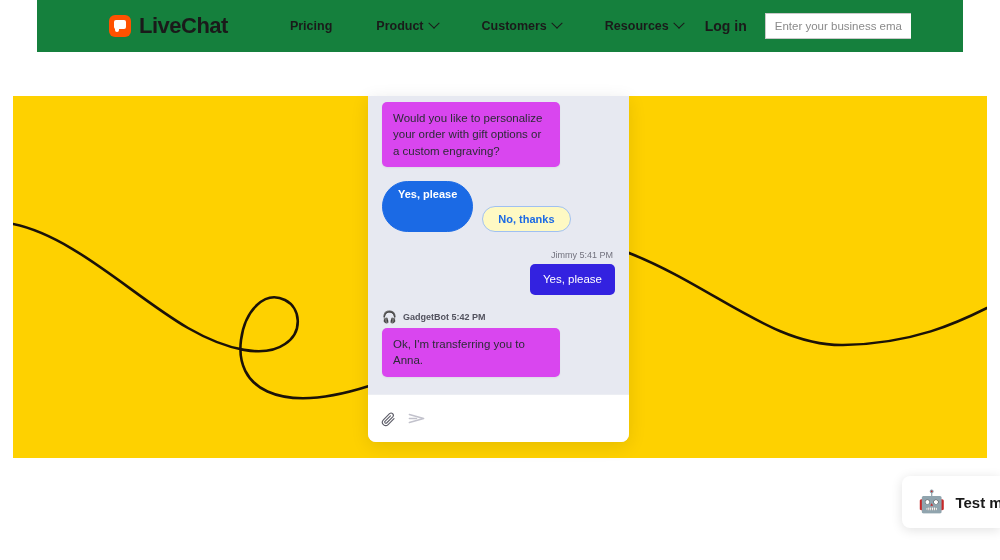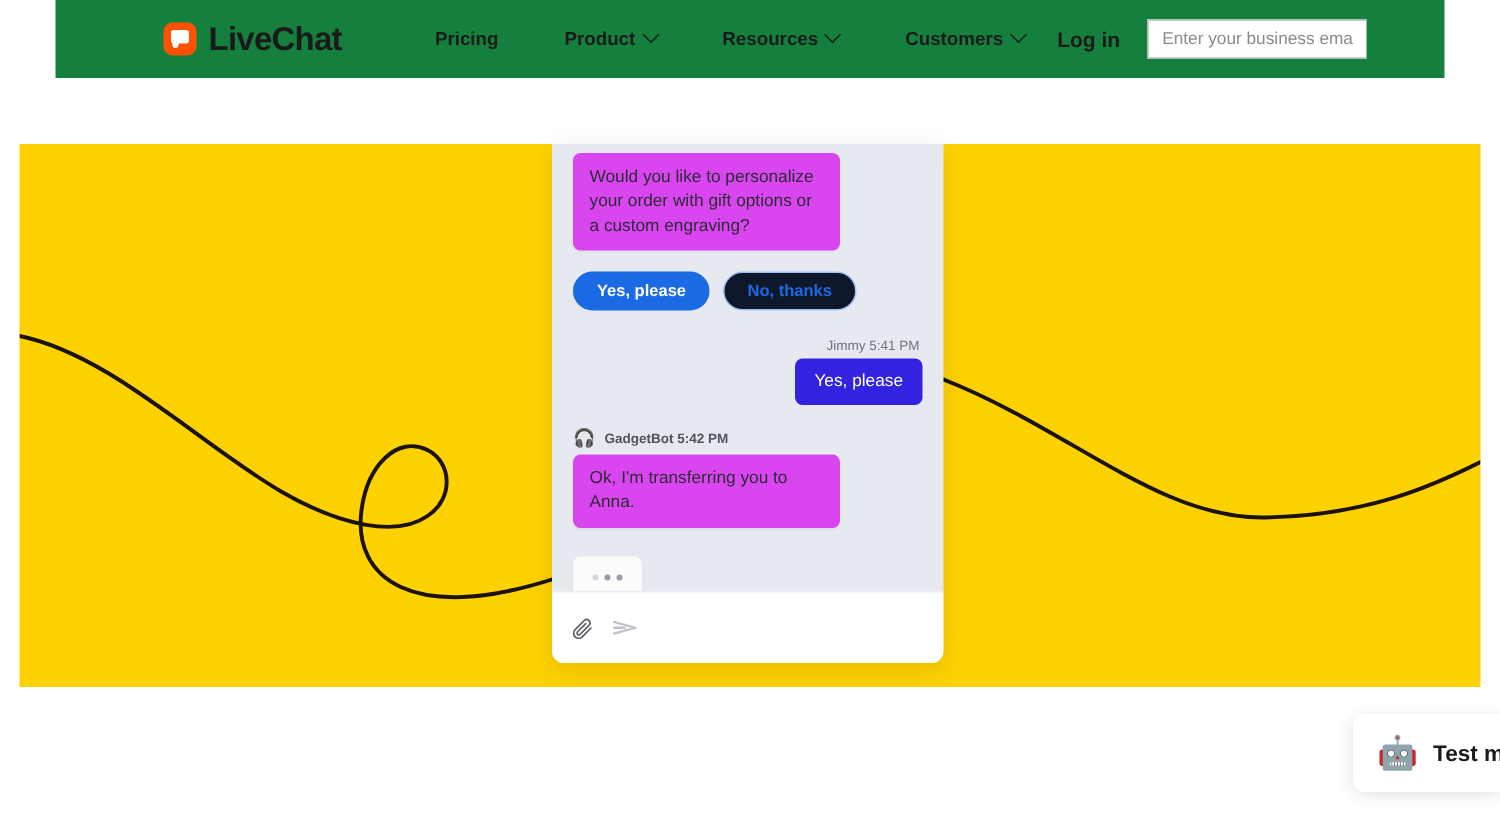--- a/index.html
+++ b/index.html
@@ -202,23 +202,24 @@
     cursor: pointer;
     white-space: nowrap;
     font-family: "Liberation Sans", sans-serif;
   }
   .qr-primary {
     background: #1b6ae5;
     color: #ffffff;
     border: 1px solid #1b6ae5;
   }
   .qr-secondary {
-    background: #0f172a;
+    background: #fef9c3;
     color: #1b6ae5;
     border: 1px solid #9fc0f2;
+    margin-top: 25px;
   }
 
   .meta-right {
     text-align: right;
     font-size: 9px;
     color: #72727e;
     margin-top: 18px;
     padding-right: 2px;
   }
   .user-row {
@@ -340,25 +341,25 @@
 
     <div class="nav-links">
       <div class="nav-item">
         <span>Pricing</span>
       </div>
       <div class="nav-item">
         <span>Product</span>
         <span class="chev"></span>
       </div>
       <div class="nav-item">
+        <span>Customers</span>
+        <span class="chev"></span>
+      </div>
+      <div class="nav-item">
         <span>Resources</span>
-        <span class="chev"></span>
-      </div>
-      <div class="nav-item">
-        <span>Customers</span>
         <span class="chev"></span>
       </div>
     </div>
 
     <div class="nav-right">
       <div class="login-link">Log in</div>
       <div class="signup-group">
         <input class="email-input" type="text" placeholder="Enter your business email" style="">
       </div>
     </div>

